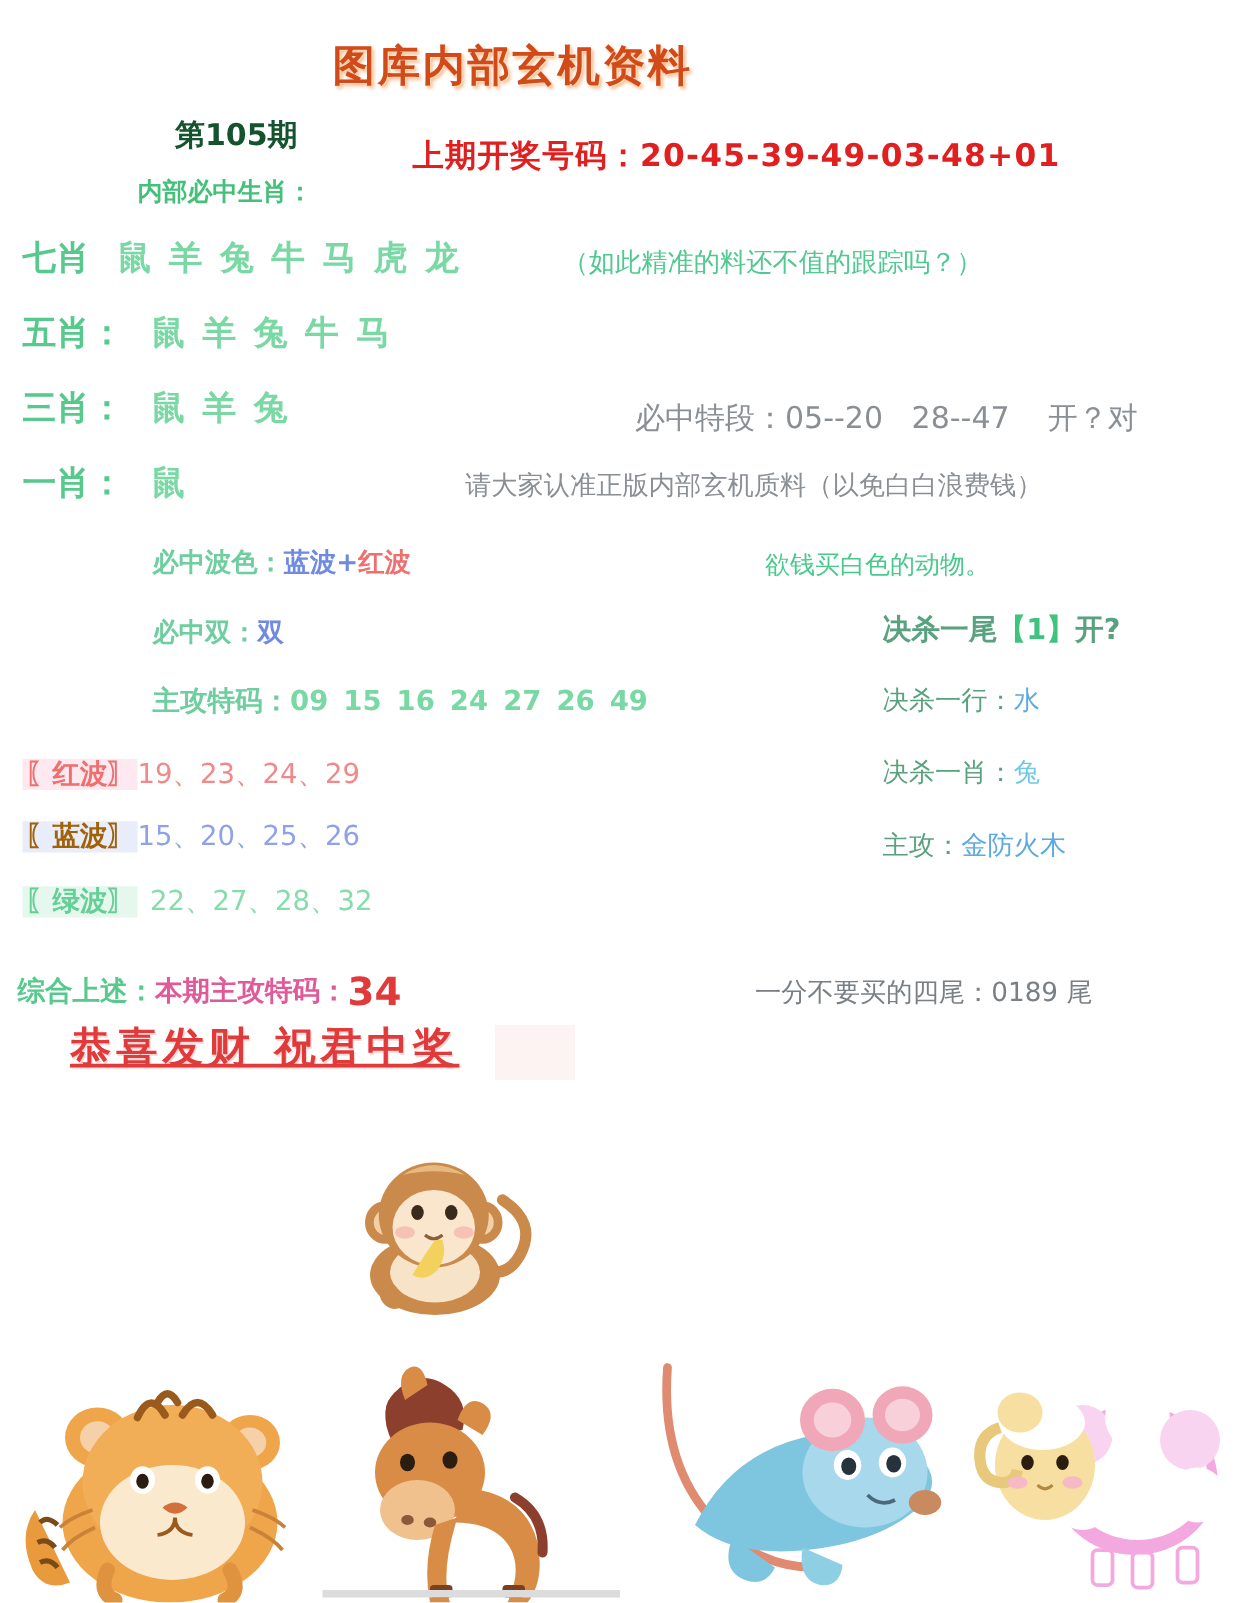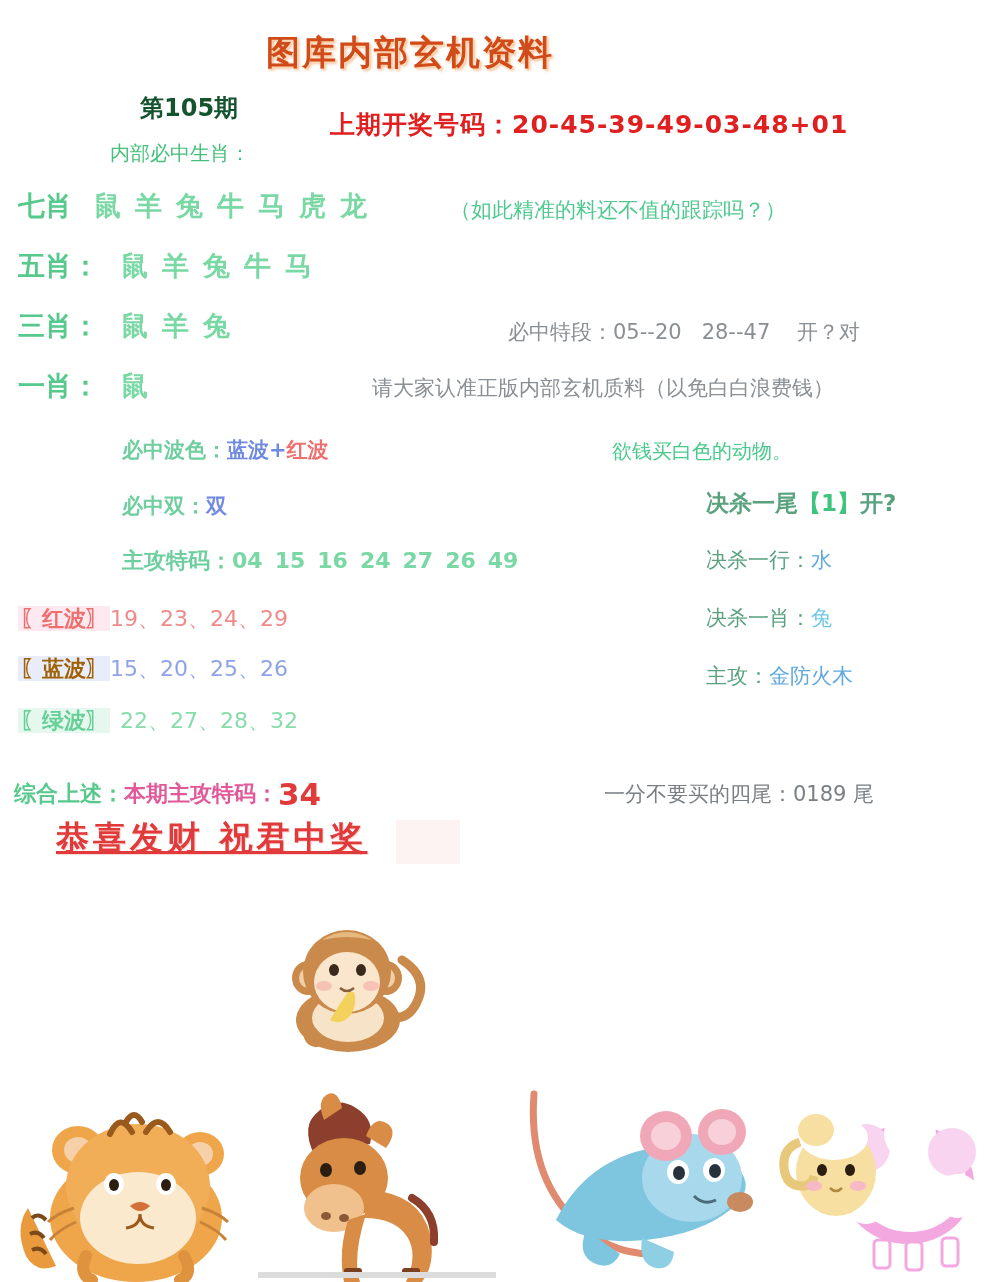--- a/index.html
+++ b/index.html
@@ -24,41 +24,41 @@
     position:absolute;left:140px;top:92px;
     font-size:24px;font-weight:bold;color:#14532d;
   }
   .prev-draw{
     position:absolute;left:330px;top:108px;
     font-size:25px;font-weight:bold;color:#e02020;
     letter-spacing:1px;
   }
   .sub-label{
     position:absolute;left:110px;top:140px;
-    font-size:20px;color:#45c07a;font-weight:normal;
+    font-size:20px;color:#45c07a;font-weight:bold;
   }
 
   
   .zrow{position:absolute;font-size:27px;font-weight:bold;white-space:nowrap;}
   .zrow .lbl{color:#58c98c;}
   .zrow .an{color:#7ad8a4;margin-left:14px;}
   .zrow .an.first{margin-left:22px;}
   .note-green{
     position:absolute;font-size:21px;color:#4fc98f;white-space:nowrap;
   }
 
   .row7{left:18px;top:188px;}
   .row5{left:18px;top:248px;}
   .row3{left:18px;top:308px;}
   .row1{left:18px;top:368px;}
 
   .note1{left:450px;top:196px;}
 
   .mid-line{
-    position:absolute;font-size:21px;color:#9aa0a6;white-space:nowrap;text-align:right;
+    position:absolute;font-size:24px;color:#9aa0a6;white-space:nowrap;text-align:right;
   }
   .mid-line .seg{color:#8a8f94;}
   .line-teduan{left:508px;top:318px;}
   .line-zhengban{
     position:absolute;left:372px;top:374px;font-size:21px;color:#8a8f94;white-space:nowrap;
   }
 
   
   .info{position:absolute;font-size:21px;white-space:nowrap;}
   .info .k{color:#6ece9f;font-weight:bold;}
@@ -167,21 +167,21 @@
 
   <div class="info bizhongshuang">
     <span class="k">必中双：</span><span class="v-blue">双</span>
   </div>
 
   <div class="kill-wei">
     <span>决杀一尾</span><span class="br">【1】</span><span>开?</span>
   </div>
 
   <div class="info zhugong">
-    <span class="k">主攻特码：</span><span class="num">04</span><span class="num">15</span><span class="num">16</span><span class="num">24</span><span class="num">27</span><span class="num">26</span><span class="num">49</span>
+    <span class="k">主攻特码：</span><span class="num">09</span><span class="num">15</span><span class="num">16</span><span class="num">24</span><span class="num">27</span><span class="num">26</span><span class="num">49</span>
   </div>
 
   <div class="kill-hang">
     <span>决杀一行：</span><span class="v">水</span>
   </div>
 
   <div class="wave red">
     <span class="tag">〖红波〗</span><span class="nums">19、23、24、29</span>
   </div>
   <div class="kill-xiao">

